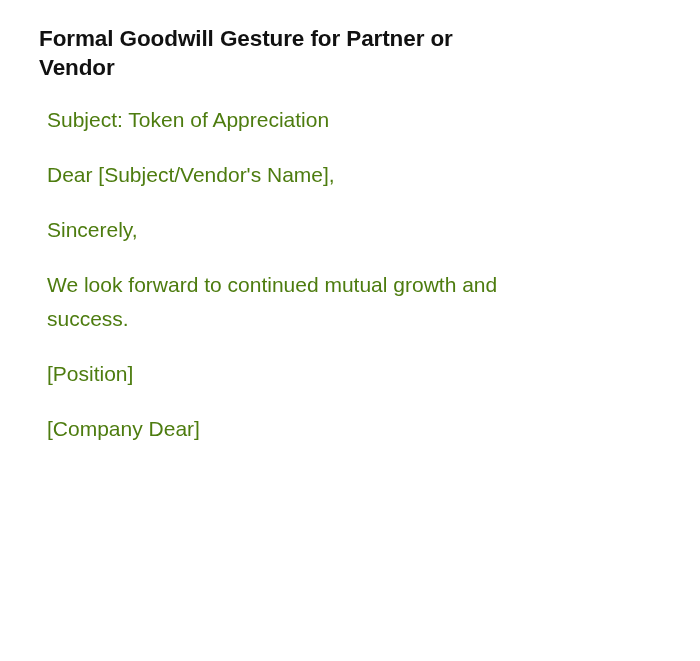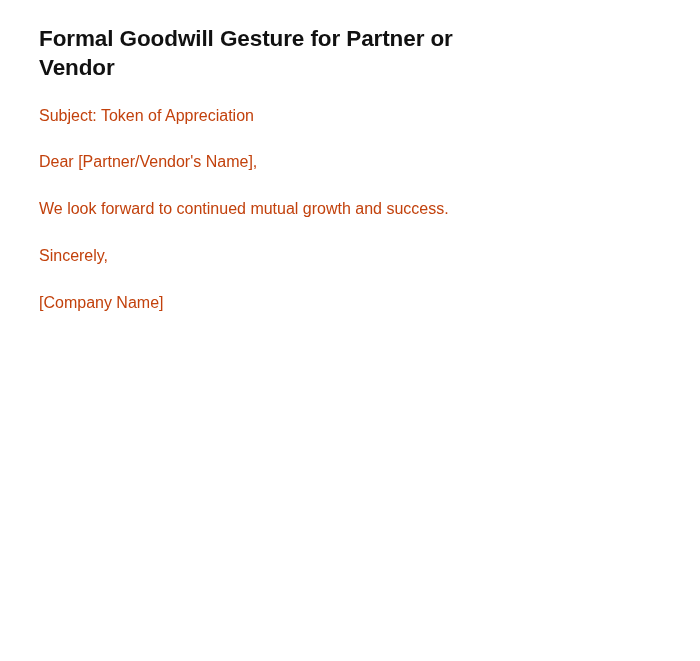--- a/index.html
+++ b/index.html
@@ -23,41 +23,42 @@
   }
   .doc-title {
     font-size: 22.5px;
     font-weight: bold;
     line-height: 1.3;
     color: #111111;
     margin: 0 0 20px 0;
     letter-spacing: -0.1px;
   }
   .doc-paragraph {
-    font-size: 16px;
+    font-size: 21px;
     line-height: 1.62;
-    color: #c2410c;
-    margin: 0 0 21px 0;
+    color: #4d7c0f;
+    margin: 0 0 21px 8px;
     max-width: 580px;
   }
 </style>
 </head>
 <body>
 
 <div class="document">
 
   <h1 class="doc-title">Formal Goodwill Gesture for Partner or Vendor</h1>
 
   <p class="doc-paragraph">Subject: Token of Appreciation</p>
 
-  <p class="doc-paragraph">Dear [Partner/Vendor's Name],</p>
+  <p class="doc-paragraph">Dear [Subject/Vendor's Name],</p>
 
 
 
+  <p class="doc-paragraph">Sincerely,</p>
+
   <p class="doc-paragraph">We look forward to continued mutual growth and success.</p>
 
-  <p class="doc-paragraph">Sincerely,</p>
 
+  <p class="doc-paragraph">[Position]</p>
 
-
-  <p class="doc-paragraph">[Company Name]</p>
+  <p class="doc-paragraph">[Company Dear]</p>
 
 </div>
 
 </body></html>

